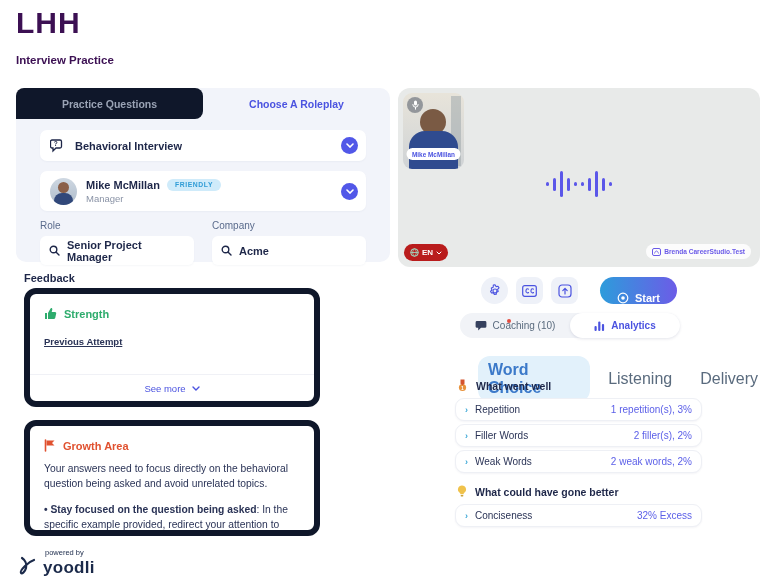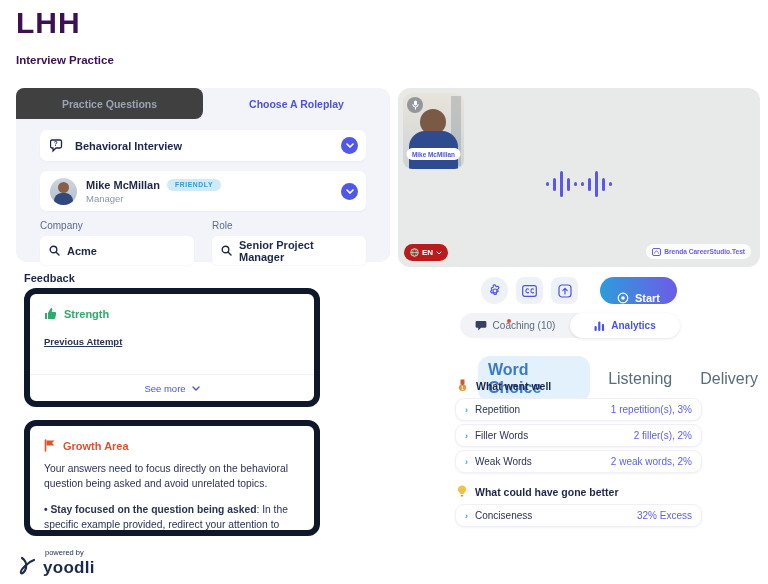--- a/index.html
+++ b/index.html
@@ -11,21 +11,21 @@
   .logo { position:absolute; left:16px; top:6px; font-size:30px; font-weight:800;
     letter-spacing:1px; color:#3C1053; }
   .page-title { position:absolute; left:16px; top:54px; font-size:11.5px; font-weight:700; color:#3C1053; }
 
   
   .left-panel { position:absolute; left:16px; top:88px; width:374px; height:174px;
     background:#F2F4FA; border-radius:10px; }
   .tabrow { display:flex; height:31px; }
   .tab { flex:1; display:flex; align-items:center; justify-content:center;
     font-size:10.5px; font-weight:700; cursor:pointer; }
-  .tab.inactive { background:#404040; color:#9AA3B5; border-radius:8px 8px 8px 0; }
+  .tab.inactive { background:#0f172a; color:#9AA3B5; border-radius:8px 8px 8px 0; }
   .tab.active { color:#4B53E0; }
   .panel-row { position:relative; margin:10px 24px 0 24px; background:#fff; border-radius:7px;
     display:flex; align-items:center; padding:0 10px; box-shadow:0 1px 2px rgba(30,40,90,.04); }
   .row-interview { height:31px; margin-top:11px; }
   .row-persona { height:40px; }
   .row-title { font-size:11px; font-weight:700; color:#1E2749; margin-left:9px; }
   .chev-btn { position:absolute; right:8px; width:17px; height:17px; border-radius:50%;
     background:#5157E8; display:flex; align-items:center; justify-content:center; cursor:pointer; }
   .avatar { width:27px; height:27px; border-radius:50%; overflow:hidden; position:relative;
     background:linear-gradient(180deg,#cfd8e2 0%,#aebccb 100%); flex:none; }
@@ -179,43 +179,43 @@
       </span>
       <span class="chev-btn">
         <svg width="8" height="5" viewBox="0 0 8 5">
             <path d="M1 1l3 3 3-3" fill="none" stroke="#fff" stroke-width="1.6" stroke-linecap="round"></path>
           </svg>
       </span>
     </div>
 
     <div class="fields">
       <div class="field">
+        <div class="field-label">Role</div>
+        <div class="field-input">
+          <span>
+            <svg width="11" height="11" viewBox="0 0 11 11">
+                <circle cx="4.5" cy="4.5" r="3.3" fill="none" stroke="#1E2749" stroke-width="1.4"></circle>
+                <path d="M7.2 7.2L10 10" stroke="#1E2749" stroke-width="1.4" stroke-linecap="round"></path>
+              </svg>
+          </span>
+          <span class="field-value">Senior Project Manager</span>
+        </div>
+      </div>
+      <div class="field">
         <div class="field-label">Company</div>
         <div class="field-input">
           <span>
             <svg width="11" height="11" viewBox="0 0 11 11">
                 <circle cx="4.5" cy="4.5" r="3.3" fill="none" stroke="#1E2749" stroke-width="1.4"></circle>
                 <path d="M7.2 7.2L10 10" stroke="#1E2749" stroke-width="1.4" stroke-linecap="round"></path>
               </svg>
           </span>
           <span class="field-value">Acme</span>
         </div>
       </div>
-      <div class="field">
-        <div class="field-label">Role</div>
-        <div class="field-input">
-          <span>
-            <svg width="11" height="11" viewBox="0 0 11 11">
-                <circle cx="4.5" cy="4.5" r="3.3" fill="none" stroke="#1E2749" stroke-width="1.4"></circle>
-                <path d="M7.2 7.2L10 10" stroke="#1E2749" stroke-width="1.4" stroke-linecap="round"></path>
-              </svg>
-          </span>
-          <span class="field-value">Senior Project Manager</span>
-        </div>
-      </div>
     </div>
   </div>
 
   <div class="feedback-heading">Feedback</div>
 
   <div class="card card-strength">
     <div class="card-head">
       <span>
         <svg width="13" height="13" viewBox="0 0 13 13">
             <path d="M1 6h2v6H1zM4 12V6l2.4-4.3c.8-1.2 2.2-.4 1.9 1L7.7 5H11c.9 0 1.4.8 1.2 1.6l-1 4.3c-.2.7-.7 1.1-1.4 1.1H4z" fill="#2EAC6D"></path>

